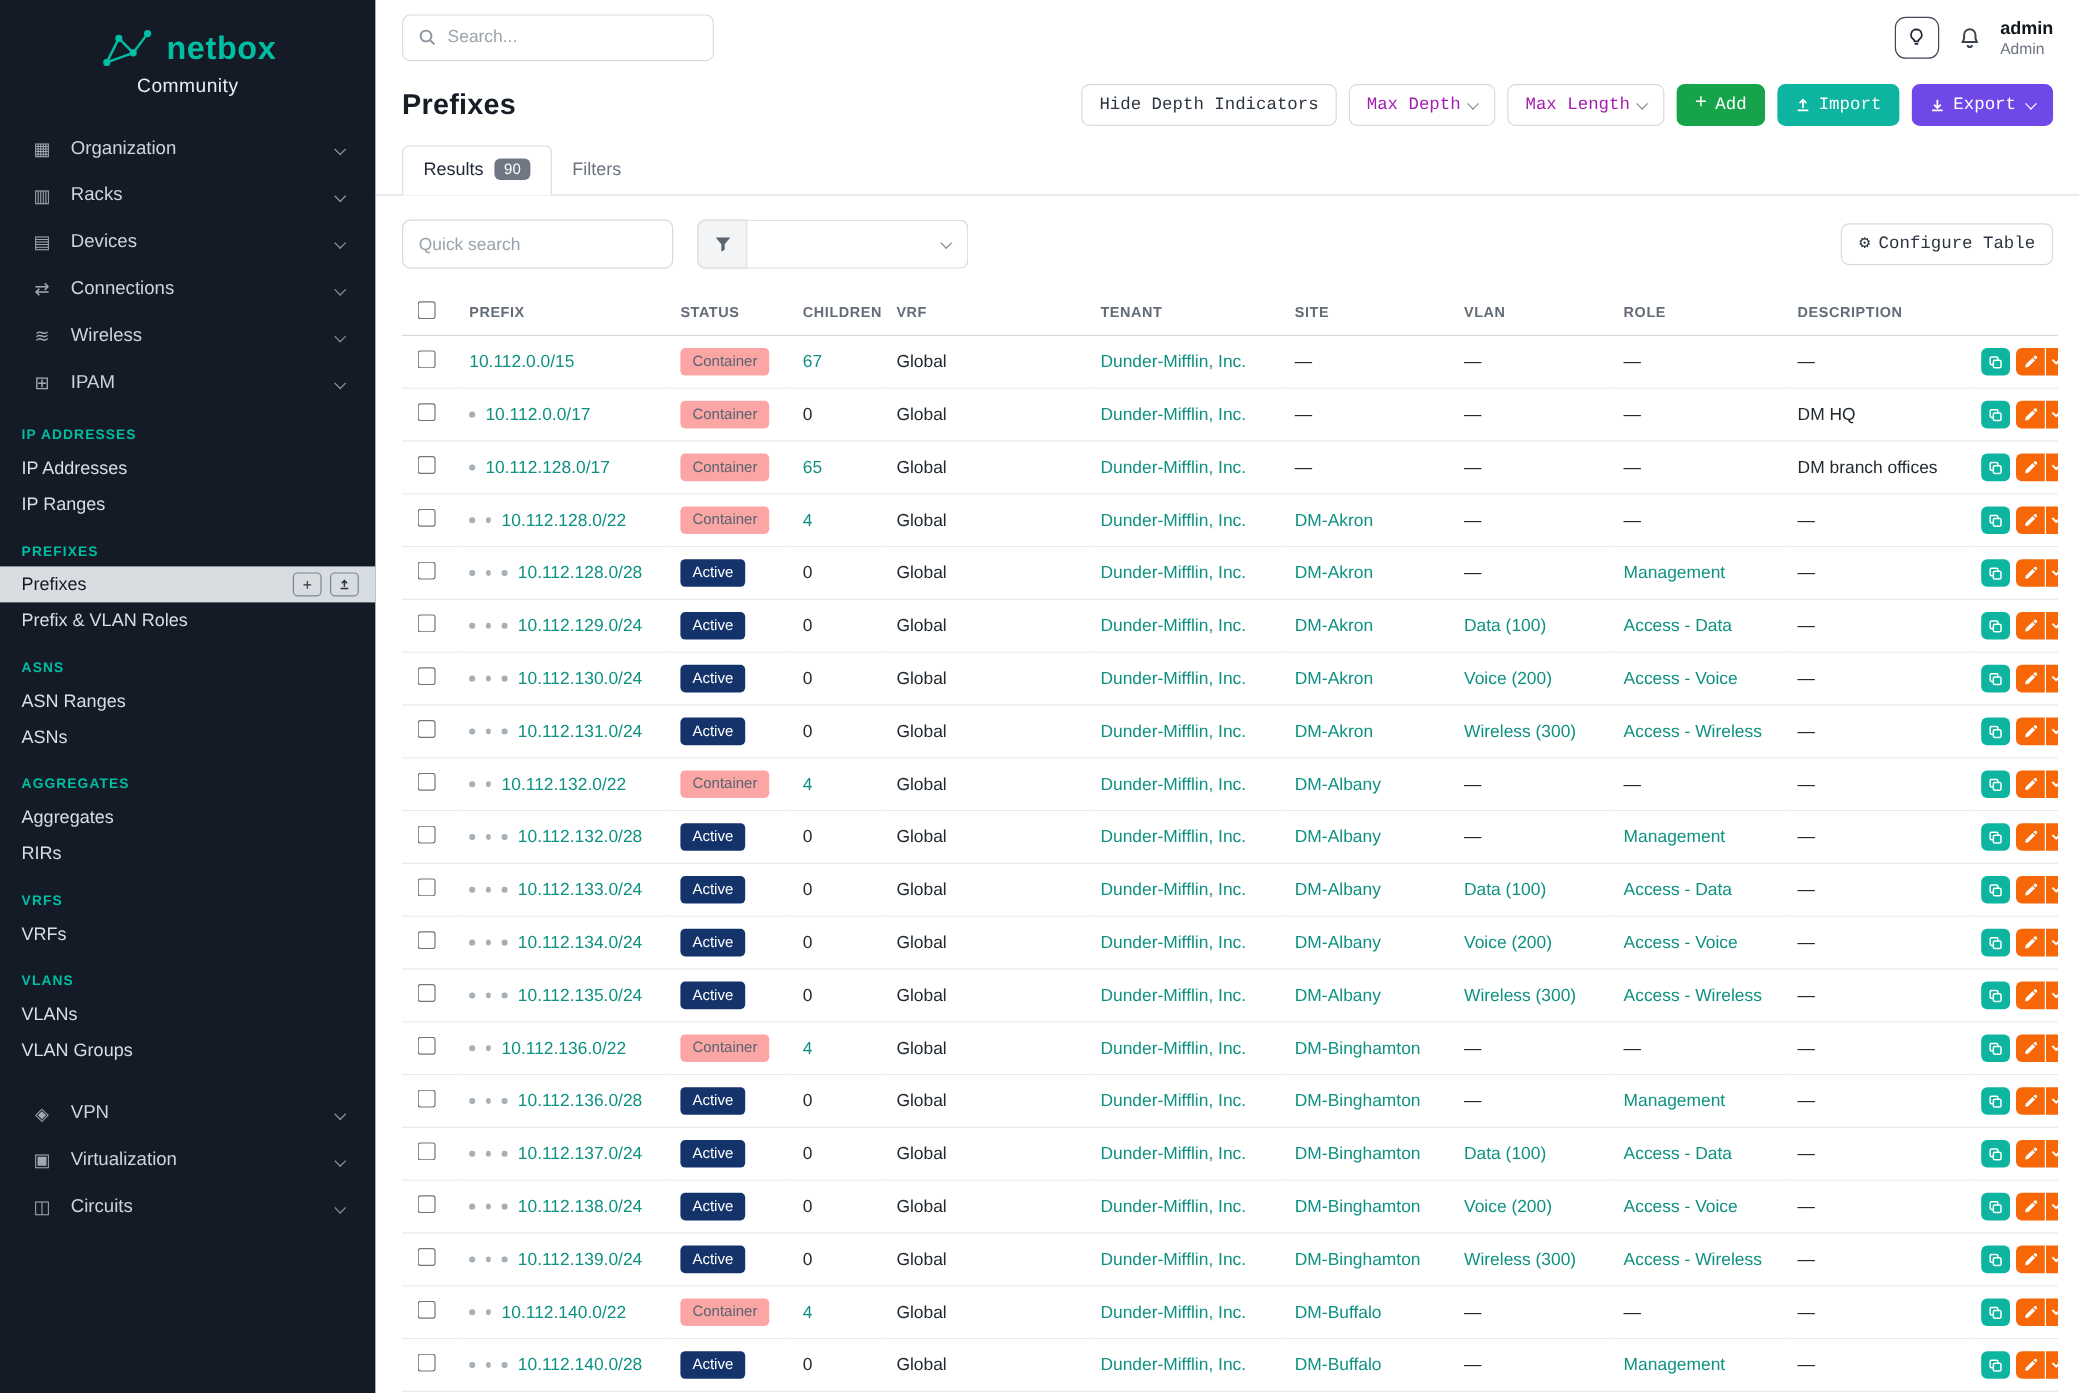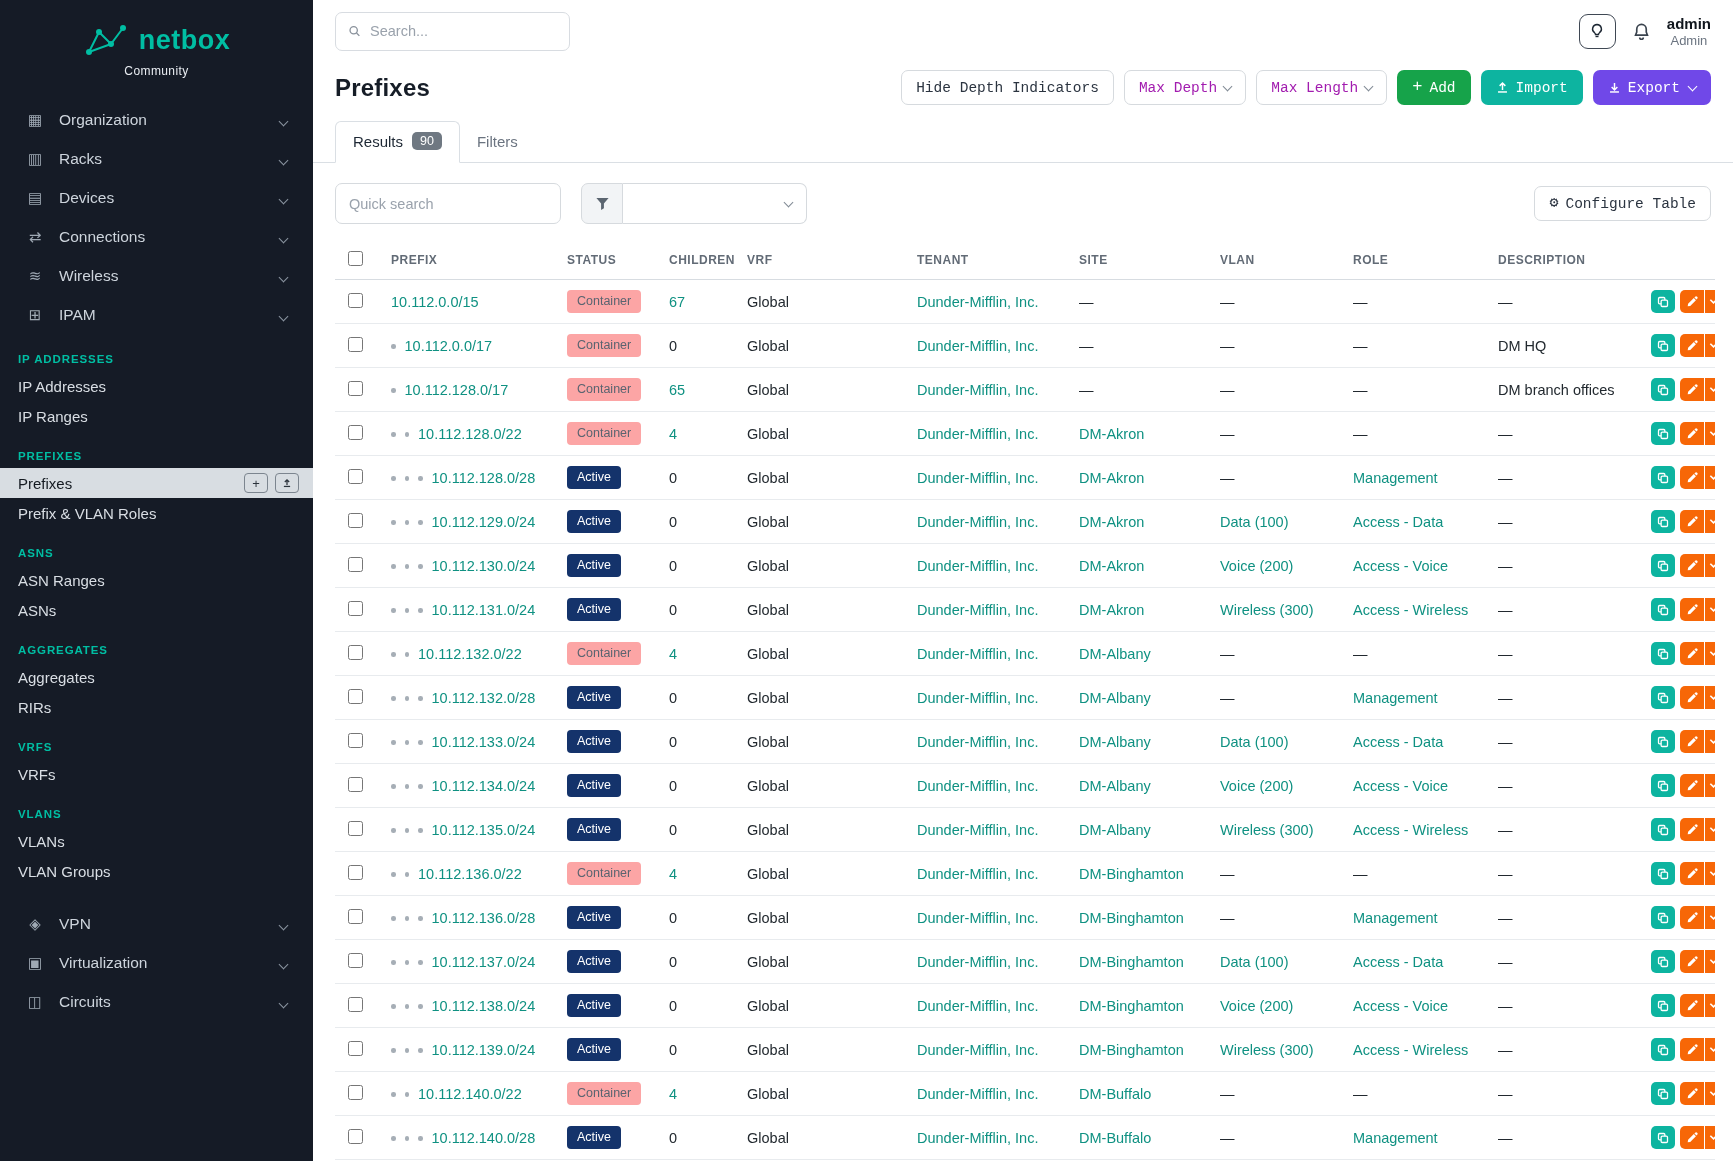--- a/index.html
+++ b/index.html
@@ -5,45 +5,45 @@
   * { margin:0; padding:0; box-sizing:border-box; }
   html,body { width:1733px; height:1161px; overflow:hidden; }
   body { font-family:"Liberation Sans","DejaVu Sans",sans-serif; background:#fff; color:#1d2733; }
   .app { display:flex; width:1733px; height:1161px; }
 
   
   .sidebar { width:313px; min-width:313px; background:#151b26; height:100%; overflow:hidden; }
   .logo-wrap { padding:22px 0 8px; display:flex; flex-direction:column; align-items:center; }
   .logo-row { display:flex; align-items:center; gap:10px; }
   .brand-name { color:#00bea3; font-size:27px; font-weight:700; letter-spacing:.5px; }
-  .brand-sub { color:#e9edf2; font-size:12px; margin-top:6px; letter-spacing:.4px; }
+  .brand-sub { color:#e9edf2; font-size:16px; margin-top:6px; letter-spacing:.4px; }
   .side-nav { margin-top:14px; }
   .nav-item { display:flex; align-items:center; gap:13px; padding:0 26px 0 24px; height:39px; color:#cdd4dc; font-size:15.5px; cursor:pointer; }
   .nav-icon { width:22px; text-align:center; color:#9fa9b4; font-size:15px; }
   .nav-chevron { margin-left:auto; color:#8b95a1; }
   .chev { width:7px; height:7px; border-right:1.7px solid currentColor; border-bottom:1.7px solid currentColor; transform:rotate(45deg); display:inline-block; margin-top:-3px; }
   .ipam-sections { margin-top:6px; }
   .side-section { margin-top:15px; }
   .side-heading { color:#00bea3; font-size:11.5px; font-weight:700; letter-spacing:.9px; padding:4px 18px 6px; }
   .side-link { display:flex; align-items:center; height:30px; padding:0 14px 0 18px; color:#d9dee4; font-size:15px; cursor:pointer; }
   .side-link.active { background:#d8dde2; color:#141a21; }
   .mini-actions { margin-left:auto; display:flex; gap:7px; }
   .mini-btn { width:24px; height:20px; border:1px solid #7c858f; border-radius:4px; display:flex; align-items:center; justify-content:center; color:#2b333c; font-size:13px; background:transparent; cursor:pointer; line-height:1; }
   .side-nav.bottom { margin-top:18px; }
 
   
   .main { flex:1; display:flex; flex-direction:column; height:100%; overflow:hidden; background:#fff; }
   .topbar { height:62px; display:flex; align-items:center; padding:0 22px; }
-  .search-box { width:235px; height:39px; border:1px solid #d8dce1; border-radius:7px; display:flex; align-items:center; gap:9px; padding:0 12px; color:#8a929c; background:#fff; }
+  .search-box { width:260px; height:39px; border:1px solid #d8dce1; border-radius:7px; display:flex; align-items:center; gap:9px; padding:0 12px; color:#8a929c; background:#fff; }
   .search-box input { border:none; outline:none; flex:1; font-size:14.5px; color:#333; background:transparent; font-family:inherit; }
   .search-box input::placeholder { color:#9aa2ac; }
   .topbar-right { margin-left:auto; display:flex; align-items:center; gap:16px; }
   .theme-btn { width:37px; height:35px; border:1.5px solid #3f4854; border-radius:9px; background:#fff; display:flex; align-items:center; justify-content:center; cursor:pointer; }
   .bell-btn { background:none; border:none; display:flex; align-items:center; cursor:pointer; }
-  .user-block { text-align:center; cursor:pointer; }
+  .user-block { text-align:left; cursor:pointer; }
   .user-name { font-size:15px; font-weight:700; color:#10161d; }
   .user-role { font-size:13px; color:#6b7480; margin-top:1px; }
 
   .title-row { display:flex; align-items:center; padding:8px 22px 16px; }
   .page-title { font-size:24px; font-weight:600; color:#161d27; letter-spacing:.2px; }
   .title-actions { margin-left:auto; display:flex; align-items:center; gap:10px; }
   .btn { height:35px; border-radius:7px; font-size:14.5px; display:inline-flex; align-items:center; gap:7px; padding:0 14px; border:1px solid transparent; cursor:pointer; background:#fff; font-family:Liberation Mono, monospace; white-space:nowrap; }
   .btn-outline { border-color:#d6dade; color:#2b3440; }
   .btn-muted { border-color:#d6dade; color:#a21caf; }
   .btn-green { background:#16a34a; color:#fff; }

